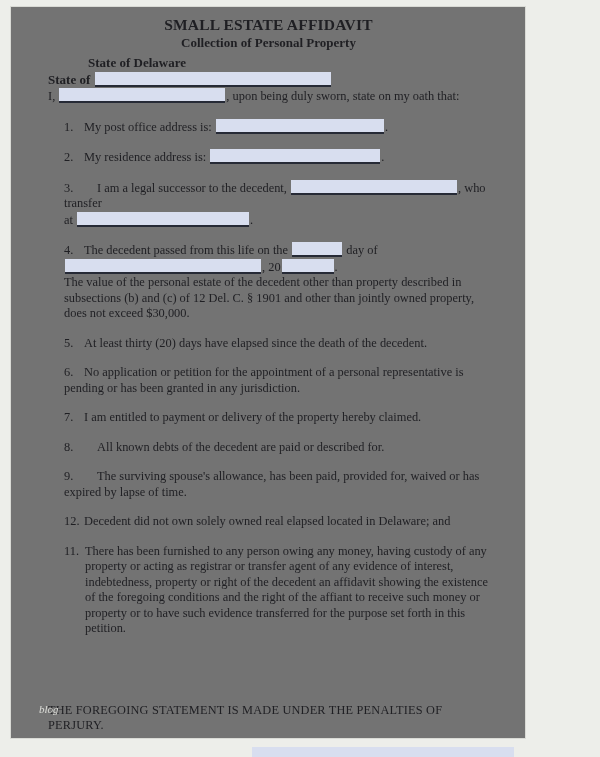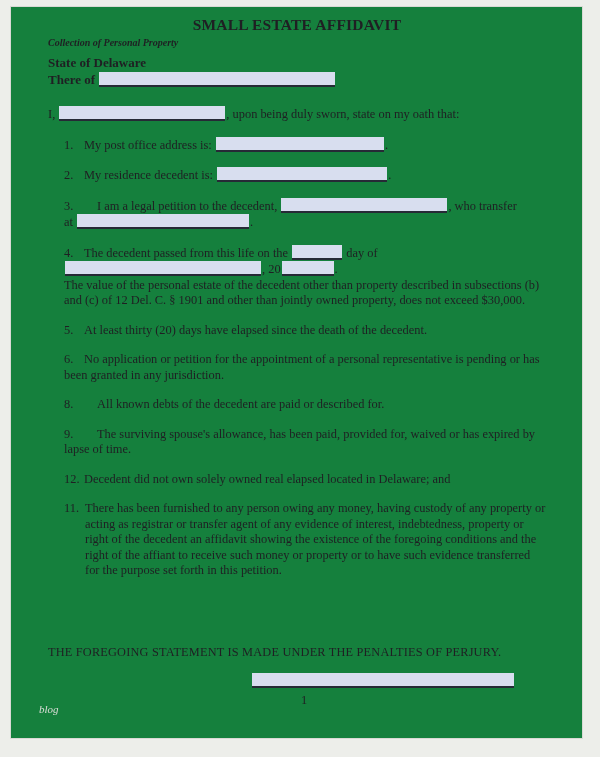--- a/index.html
+++ b/index.html
@@ -7,50 +7,50 @@
     width:600px;height:757px;
     background:#edeeea;
     font-family:"Liberation Serif", serif;
     color:#1f1f23;
     position:relative;
     overflow:hidden;
   }
   .scan-page{
     position:absolute;
     left:10px;top:6px;
-    width:573px;height:733px;
-    background:#15803d;
+    width:516px;height:733px;
+    background:#737373;
     border:1px solid #d9dad5;
     box-sizing:border-box;
   }
   .content{
     padding:8px 36px 0 37px;
     font-size:12.4px;
     line-height:15.5px;
   }
   .doc-title{
     text-align:center;
     font-size:15.5px;
     font-weight:bold;
     line-height:19px;
     letter-spacing:.2px;
   }
   .doc-subtitle{
-    font-size:10px;
+    text-align:center;
+    font-size:13px;
     font-weight:bold;
     line-height:17px;
-    font-style:italic;
   }
   .state-line,.county-line{
     font-size:13px;
     font-weight:bold;
     line-height:16.5px;
   }
-  .state-line{margin-top:4px;}
-  .intro-line{margin-top:18px;}
+  .state-line{margin-top:4px;margin-left:40px;}
+  .intro-line{}
   .item{margin:14px 0 0 16px;}
   .item.hang{padding-left:21px;text-indent:-21px;}
   .num{display:inline-block;min-width:20px;text-indent:0;}
   .num.wide{min-width:33px;}
   .num.hangnum{min-width:21px;}
   .blank{
     display:inline-block;
     height:13px;
     background:#d8deef;
     border-bottom:2px solid #262a36;
@@ -93,36 +93,37 @@
 </head>
 <body>
 
 <div class="scan-page">
   <div class="content">
 
     <div class="doc-title">SMALL ESTATE AFFIDAVIT</div>
     <div class="doc-subtitle">Collection of Personal Property</div>
 
     <div class="state-line">State of Delaware</div>
-    <div class="county-line"><span>There of</span> <span class="blank w-county"></span></div>
+    <div class="county-line"><span>State of</span> <span class="blank w-county"></span></div>
 
     <div class="intro-line"><span>I,</span> <span class="blank w-intro"></span><span>, upon being duly sworn, state on my oath that:</span></div>
 
     <p class="item"><span class="num">1.</span><span>My post office address is:</span> <span class="blank w-poaddr"></span><span>.</span></p>
 
-    <p class="item"><span class="num">2.</span><span>My residence decedent is:</span> <span class="blank w-resaddr"></span><span>.</span></p>
+    <p class="item"><span class="num">2.</span><span>My residence address is:</span> <span class="blank w-resaddr"></span><span>.</span></p>
 
-    <p class="item"><span class="num wide">3.</span><span>I am a legal petition to the decedent,</span> <span class="blank w-decname"></span><span>, who transfer</span><br><span>at</span> <span class="blank w-decres"></span><span>.</span></p>
+    <p class="item"><span class="num wide">3.</span><span>I am a legal successor to the decedent,</span> <span class="blank w-decname"></span><span>, who transfer</span><br><span>at</span> <span class="blank w-decres"></span><span>.</span></p>
 
     <p class="item"><span class="num">4.</span><span>The decedent passed from this life on the</span> <span class="blank w-day"></span> <span>day of</span><br><span class="blank w-month"></span><span>, 20</span><span class="blank w-year"></span><span>.</span><br><span>The value of the personal estate of the decedent other than property described in subsections (b) and (c) of 12 Del. C. § 1901 and other than jointly owned property, does not exceed $30,000.</span></p>
 
     <p class="item"><span class="num">5.</span><span>At least thirty (20) days have elapsed since the death of the decedent.</span></p>
 
     <p class="item"><span class="num">6.</span><span>No application or petition for the appointment of a personal representative is pending or has been granted in any jurisdiction.</span></p>
 
+    <p class="item"><span class="num">7.</span><span>I am entitled to payment or delivery of the property hereby claimed.</span></p>
 
     <p class="item"><span class="num wide">8.</span><span>All known debts of the decedent are paid or described for.</span></p>
 
     <p class="item"><span class="num wide">9.</span><span>The surviving spouse's allowance, has been paid, provided for, waived or has expired by lapse of time.</span></p>
 
     <p class="item"><span class="num">12.</span><span>Decedent did not own solely owned real elapsed located in Delaware; and</span></p>
 
     <p class="item hang"><span class="num hangnum">11.</span><span>There has been furnished to any person owing any money, having custody of any property or acting as registrar or transfer agent of any evidence of interest, indebtedness, property or right of the decedent an affidavit showing the existence of the foregoing conditions and the right of the affiant to receive such money or property or to have such evidence transferred for the purpose set forth in this petition.</span></p>
 
     <p class="perjury">THE FOREGOING STATEMENT IS MADE UNDER THE PENALTIES OF PERJURY.</p>

